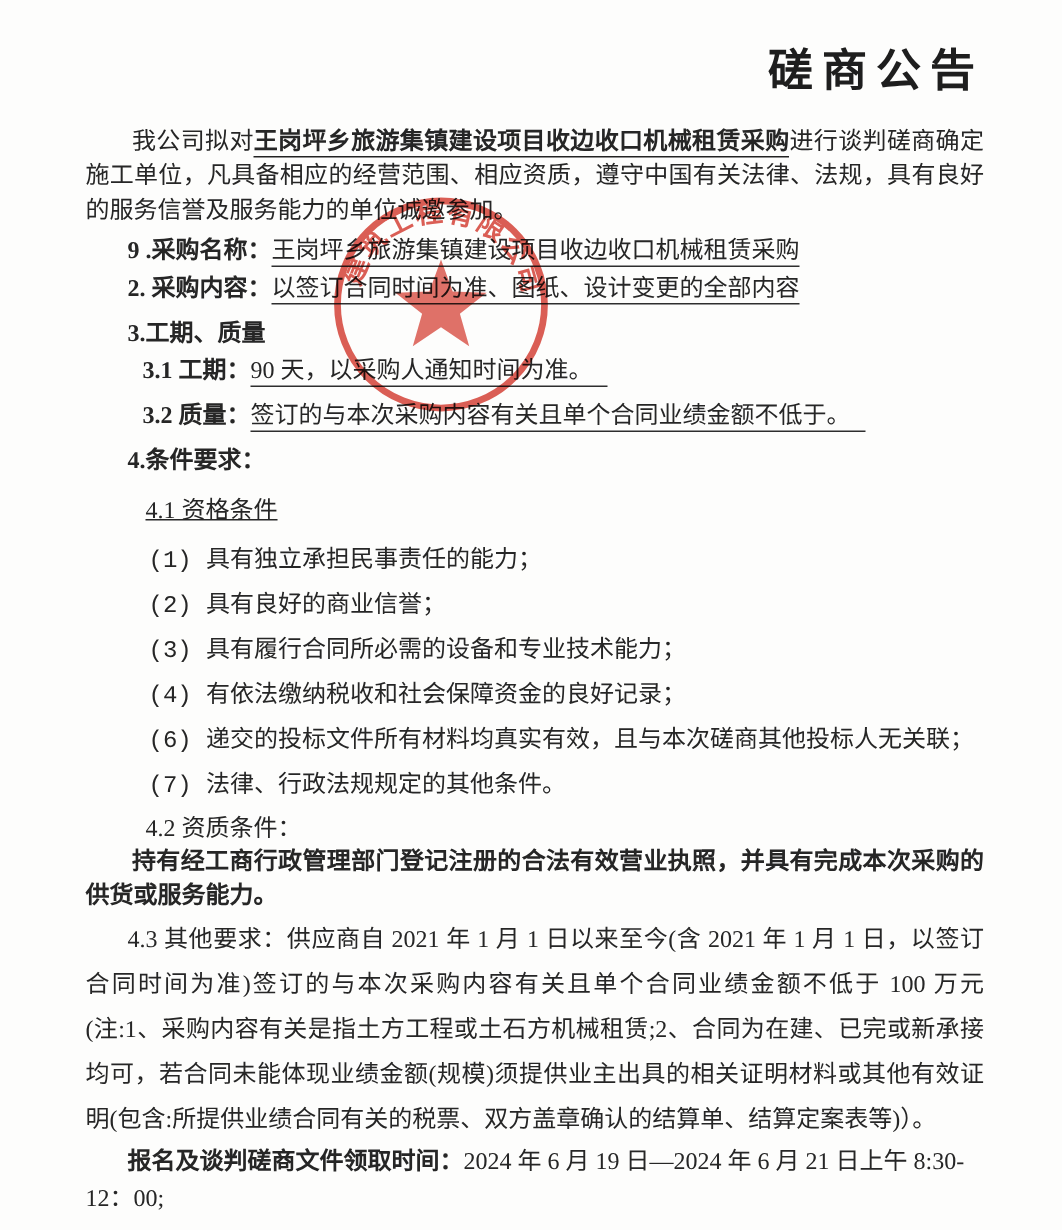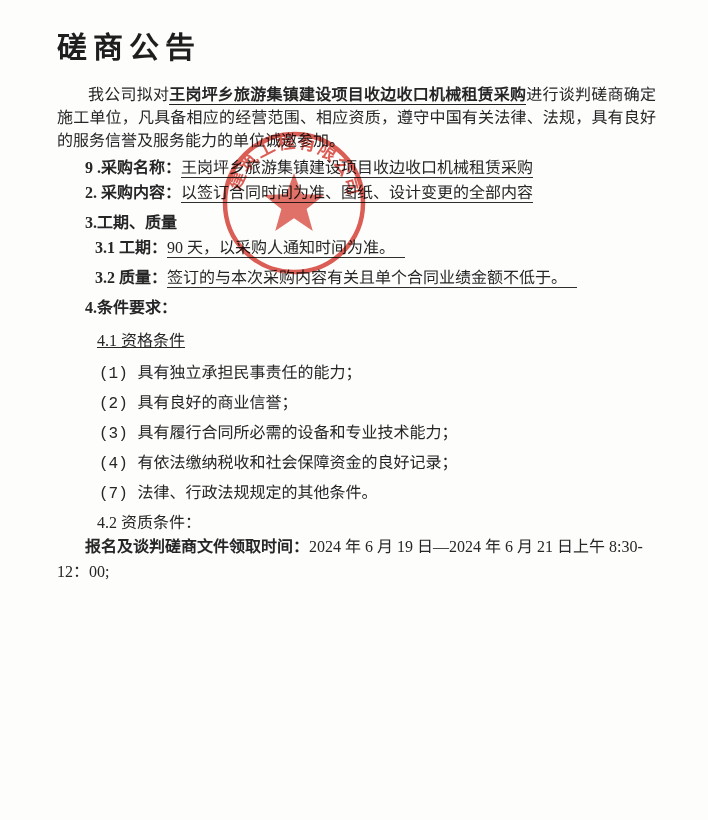--- a/index.html
+++ b/index.html
@@ -12,21 +12,21 @@
     overflow:hidden;
   }
   .page {
     position:relative;
     width:708px; height:820px;
     box-sizing:border-box;
     padding:30px 52px 0 57px;
   }
   .title {
     margin:0;
-    text-align:left;
+    text-align:right;
     font-size:30px;
     line-height:36px;
     font-weight:700;
     letter-spacing:6px;
     color:#1e1e1e;
   }
   .intro {
     margin:17px 0 0;
     text-indent:31px;
     line-height:23px;
@@ -109,26 +109,29 @@
 
   <div class="row" id="row-s4"><span class="b">4.条件要求：</span></div>
 
   <div class="row" id="row-s41">4.1 资格条件</div>
 
   <ul class="qual">
     <li>(1) 具有独立承担民事责任的能力；</li>
     <li>(2) 具有良好的商业信誉；</li>
     <li>(3) 具有履行合同所必需的设备和专业技术能力；</li>
     <li>(4) 有依法缴纳税收和社会保障资金的良好记录；</li>
+    <li>(6) 递交的投标文件所有材料均真实有效，且与本次磋商其他投标人无关联；</li>
     <li>(7) 法律、行政法规规定的其他条件。</li>
   </ul>
 
   <div class="row" id="row-s42h">4.2 资质条件：</div>
 
+  <p class="s42p">持有经工商行政管理部门登记注册的合法有效营业执照，并具有完成本次采购的供货或服务能力。</p>
 
+  <p class="s43p">4.3 其他要求：供应商自 2021 年 1 月 1 日以来至今(含 2021 年 1 月 1 日，以签订合同时间为准)签订的与本次采购内容有关且单个合同业绩金额不低于 100 万元(注:1、采购内容有关是指土方工程或土石方机械租赁;2、合同为在建、已完或新承接均可，若合同未能体现业绩金额(规模)须提供业主出具的相关证明材料或其他有效证明(包含:所提供业绩合同有关的税票、双方盖章确认的结算单、结算定案表等)）。</p>
 
   <p class="footerline"><span class="b">报名及谈判磋商文件领取时间：</span><span>2024 年 6 月 19 日—2024 年 6 月 21 日上午 8:30-12：00;</span></p>
 
   <svg class="seal" viewBox="0 0 152 152" aria-hidden="true">
     <circle cx="76" cy="76" r="69"></circle>
     <polygon class="star" points="76,46 83.8,67.3 106.4,68.1 88.6,82.1 94.8,103.9 76,91.2 57.2,103.9 63.4,82.1 45.6,68.1 68.2,67.3"></polygon>
     <defs>
       <path id="sealArc" d="M 21.8,66.5 A 55,55 0 0 1 130.2,66.5" fill="none"></path>
     </defs>
     <text>

